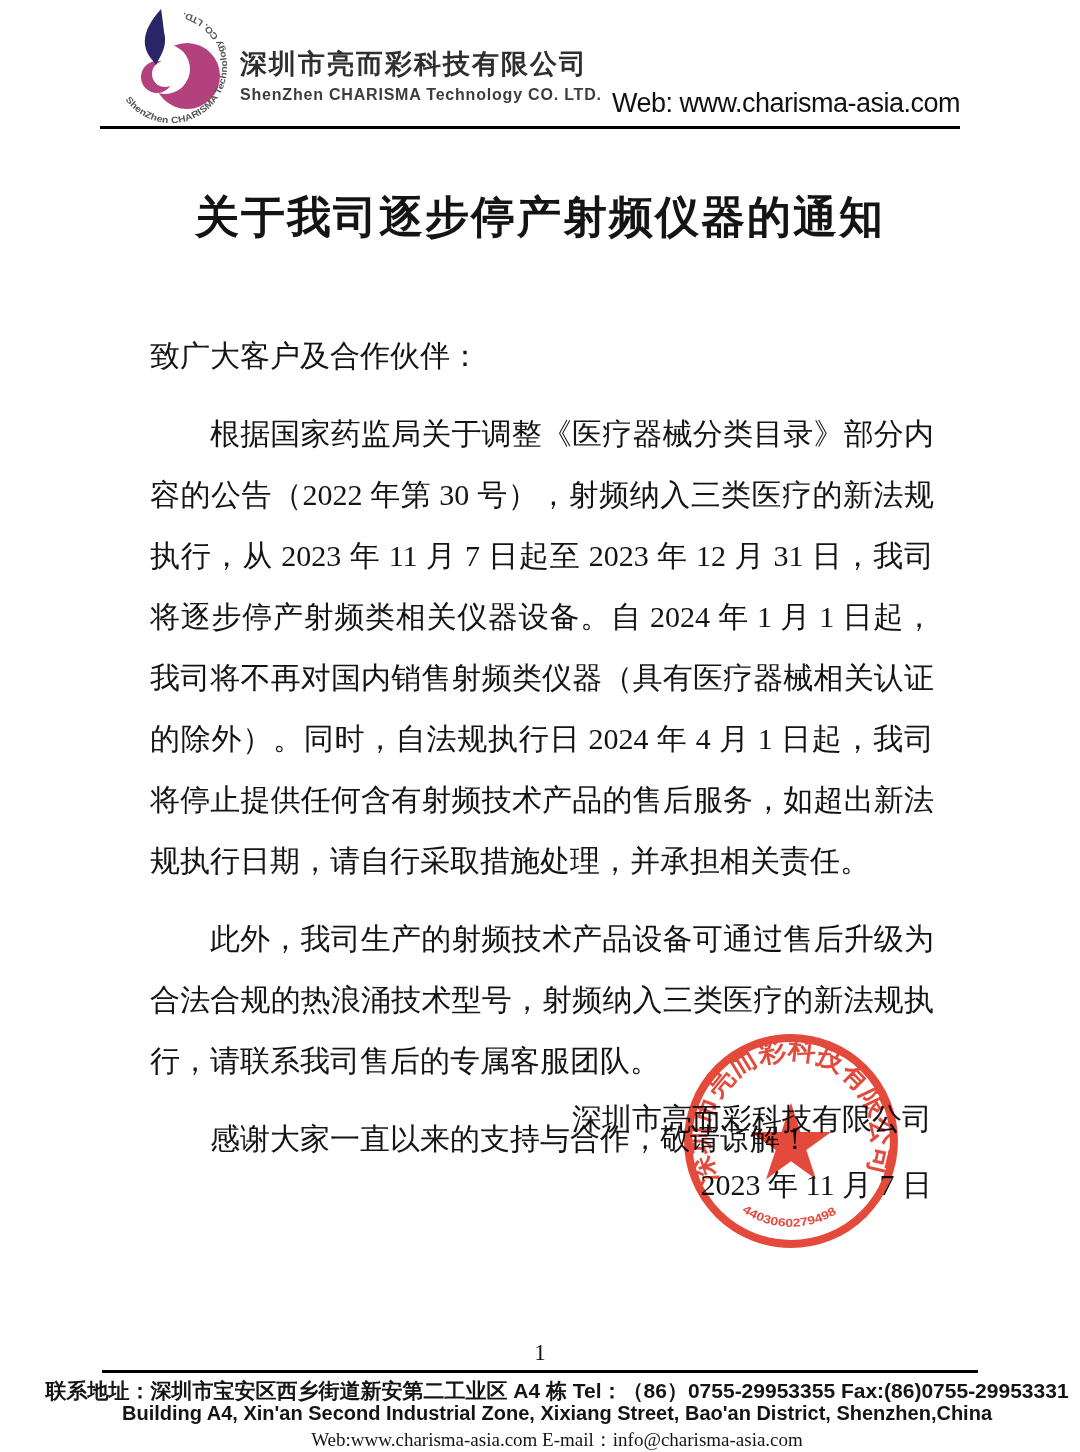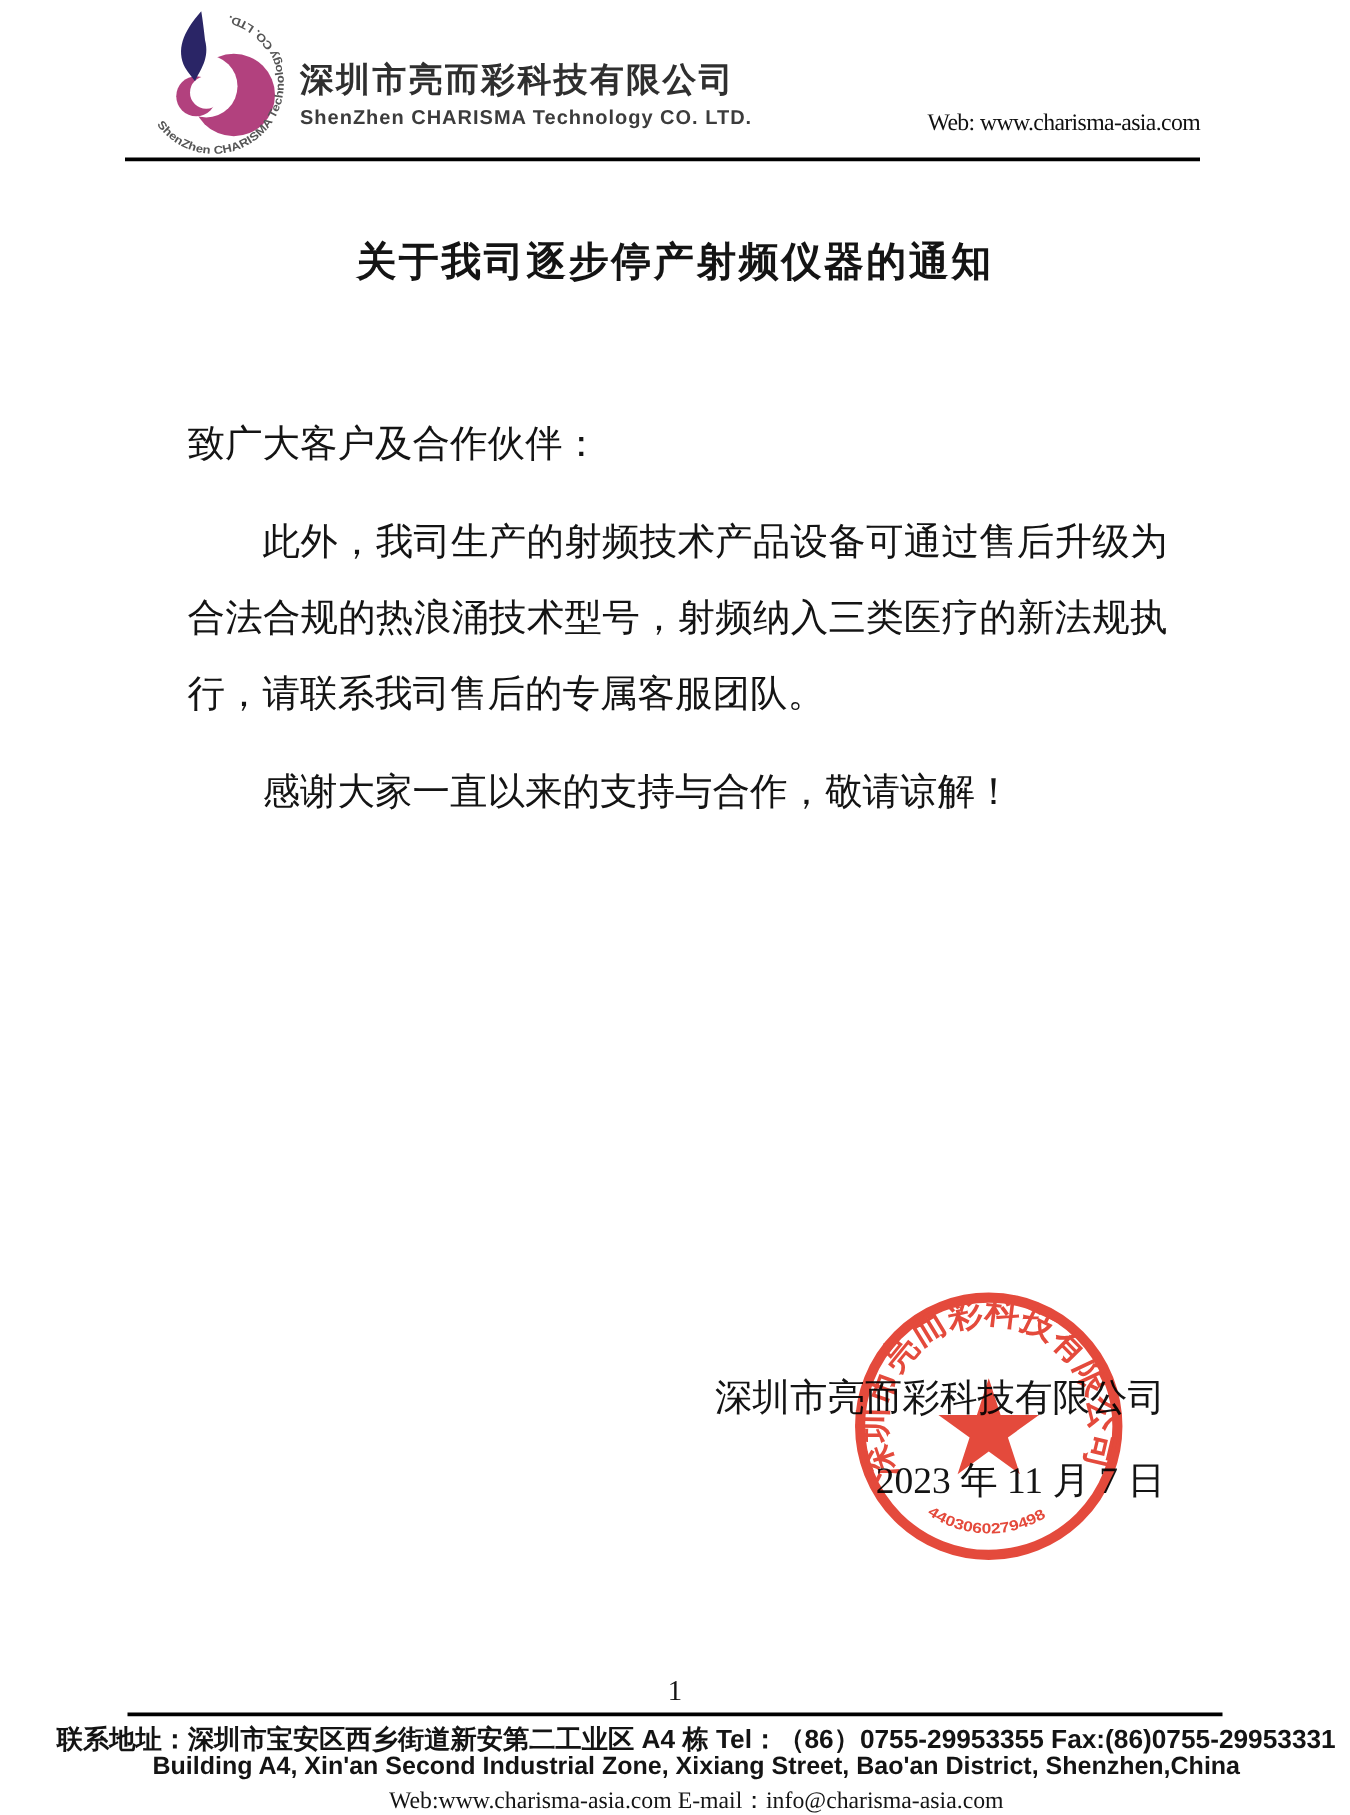--- a/index.html
+++ b/index.html
@@ -9,29 +9,29 @@
     overflow:hidden; margin:0 auto;
   }
 
   
   .logo-svg { position:absolute; left:108px; top:4px; width:128px; height:128px; }
   .company-names { position:absolute; left:240px; top:46px; font-family:"Liberation Sans","DejaVu Sans",sans-serif; }
   .company-zh { font-size:27px; font-weight:bold; color:#2f2f2f; letter-spacing:2px; white-space:nowrap; }
   .company-en { font-size:16px; font-weight:600; color:#3c3c3c; letter-spacing:0.8px; margin-top:4px; white-space:nowrap; }
   .web-label {
     position:absolute; right:120px; top:88px;
-    font-family:Liberation Serif, serif;
-    font-size:19px; color:#111; letter-spacing:-0.5px; white-space:nowrap;
+    font-family:Liberation Sans, sans-serif;
+    font-size:27px; color:#111; letter-spacing:-0.5px; white-space:nowrap;
   }
   .header-rule { position:absolute; left:100px; top:126px; width:860px; height:3px; background:#000; }
 
   
   .doc-title {
     position:absolute; left:0; top:188px; width:100%;
-    text-align:center; font-size:32px; font-weight:bold; letter-spacing:2px;
+    text-align:center; font-size:44px; font-weight:bold; letter-spacing:2px;
     margin:0;
   }
 
   
   .letter {
     position:absolute; left:133px; top:308px; width:818px;
     font-size:30px; line-height:61px; text-align:justify;
   }
   .letter p { margin:17px; }
   .letter p.indent { text-indent:2em; }
@@ -88,20 +88,21 @@
     <div class="company-en">ShenZhen CHARISMA  Technology  CO. LTD.</div>
   </div>
 
   <div class="web-label">Web: www.charisma-asia.com</div>
   <div class="header-rule"></div>
 
   <h1 class="doc-title">关于我司逐步停产射频仪器的通知</h1>
 
   <div class="letter">
     <p>致广大客户及合作伙伴：</p>
+    <p class="indent">根据国家药监局关于调整《医疗器械分类目录》部分内容的公告（2022 年第 30 号），射频纳入三类医疗的新法规执行，从 2023 年 11 月 7 日起至 2023 年 12 月 31 日，我司将逐步停产射频类相关仪器设备。自 2024 年 1 月 1 日起，我司将不再对国内销售射频类仪器（具有医疗器械相关认证的除外）。同时，自法规执行日 2024 年 4 月 1 日起，我司将停止提供任何含有射频技术产品的售后服务，如超出新法规执行日期，请自行采取措施处理，并承担相关责任。</p>
     <p class="indent">此外，我司生产的射频技术产品设备可通过售后升级为合法合规的热浪涌技术型号，射频纳入三类医疗的新法规执行，请联系我司售后的专属客服团队。</p>
     <p class="indent">感谢大家一直以来的支持与合作，敬请谅解！</p>
   </div>
 
   <div class="signature">
     <div>深圳市亮而彩科技有限公司</div>
     <div>2023 年 11 月 7 日</div>
   </div>
 
   <svg class="seal-svg" viewBox="0 0 220 220">

